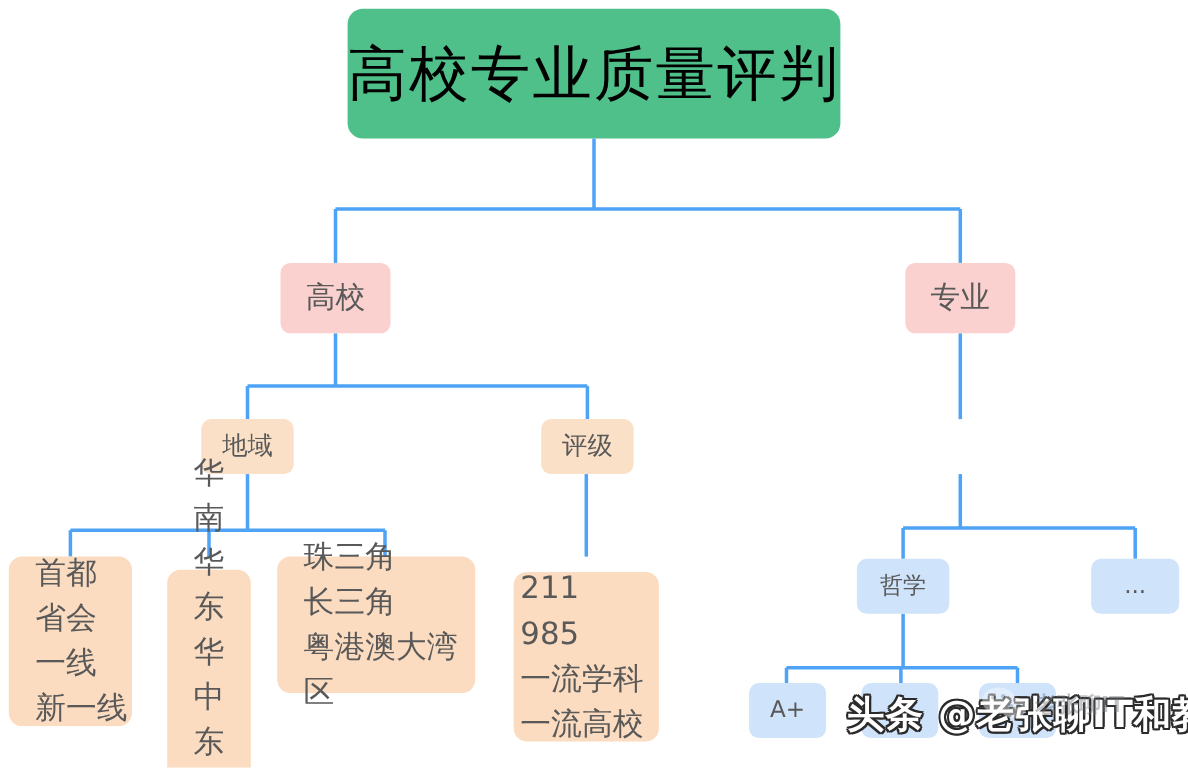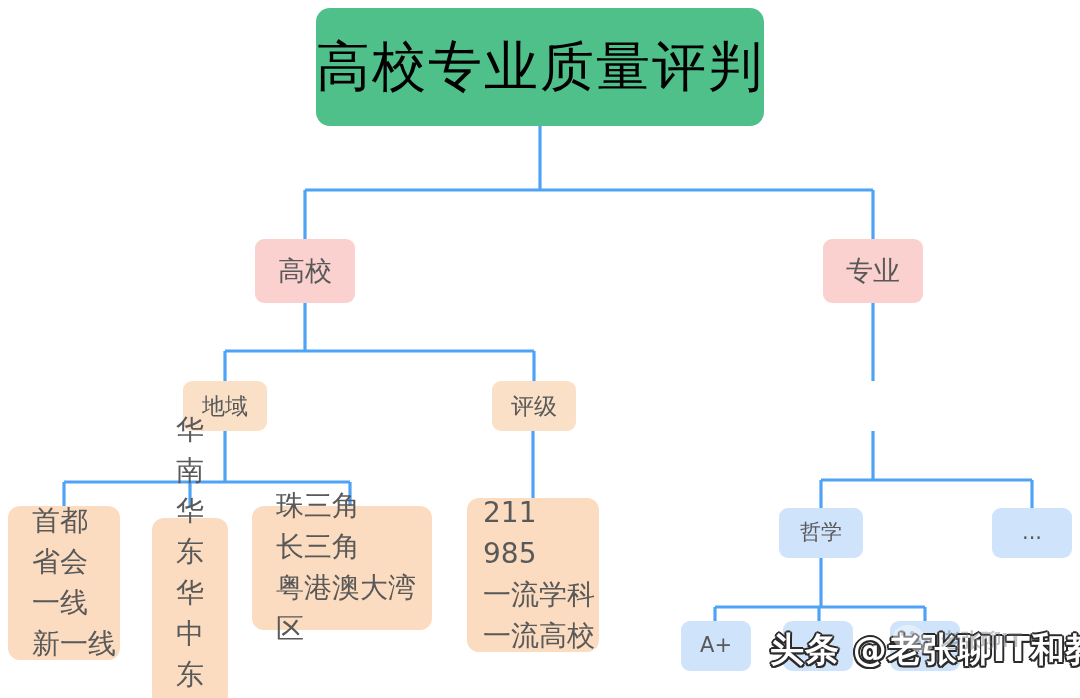--- a/index.html
+++ b/index.html
@@ -84,21 +84,21 @@
     font-size: 28px;
     border-radius: 12px;
     justify-content: flex-start;
     align-items: center;
     padding: 10px 0 10px 24px;
     line-height: 1.46;
   }
   .l-city   { left: 8px;   top: 506px; width: 112px; height: 154px; }
   .l-area   { left: 152px; top: 506px; width: 76px;  height: 192px; margin-top: 12px; }
   .l-delta  { left: 252px; top: 506px; width: 180px; height: 124px; }
-  .l-rank   { left: 467px; top: 498px; width: 132px; height: 154px; padding-left: 16px; }
+  .l-rank   { left: 467px; top: 520px; width: 132px; height: 154px; padding-left: 6px; }
 
   
   .wm {
     position: absolute;
     z-index: 5;
     pointer-events: none;
   }
   .wm-text {
     left: 770px;
     top: 627px;

